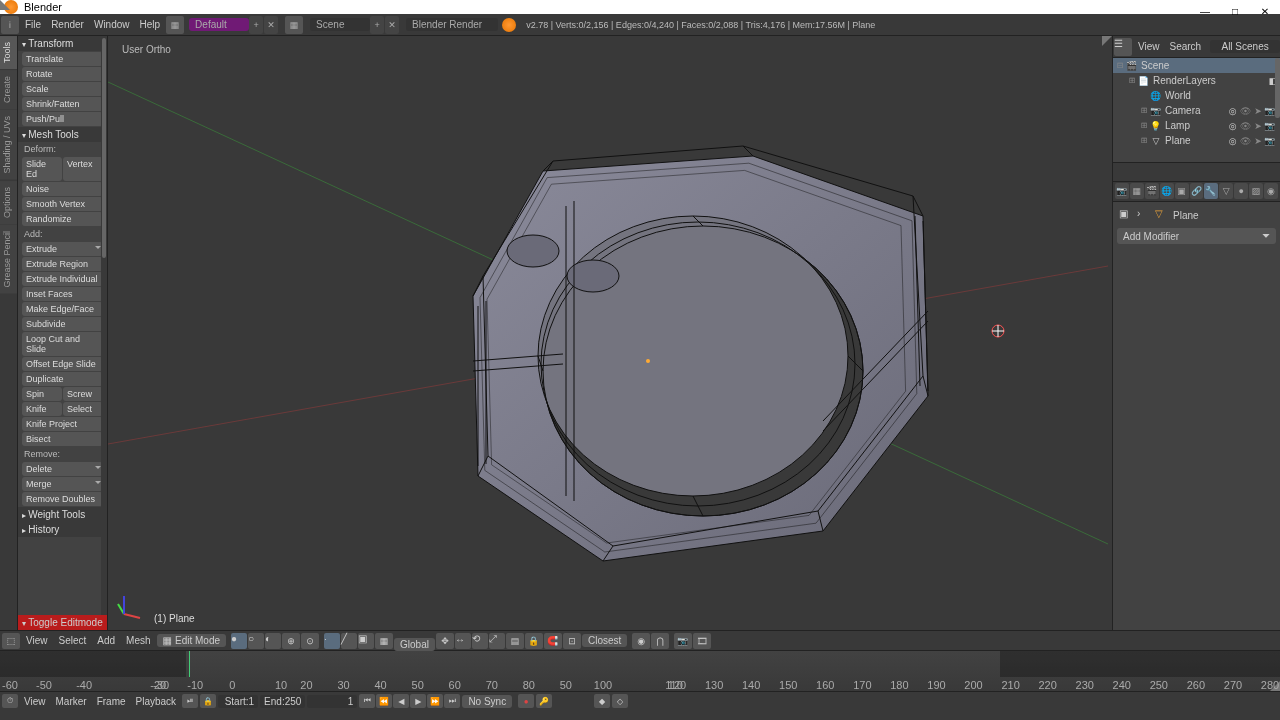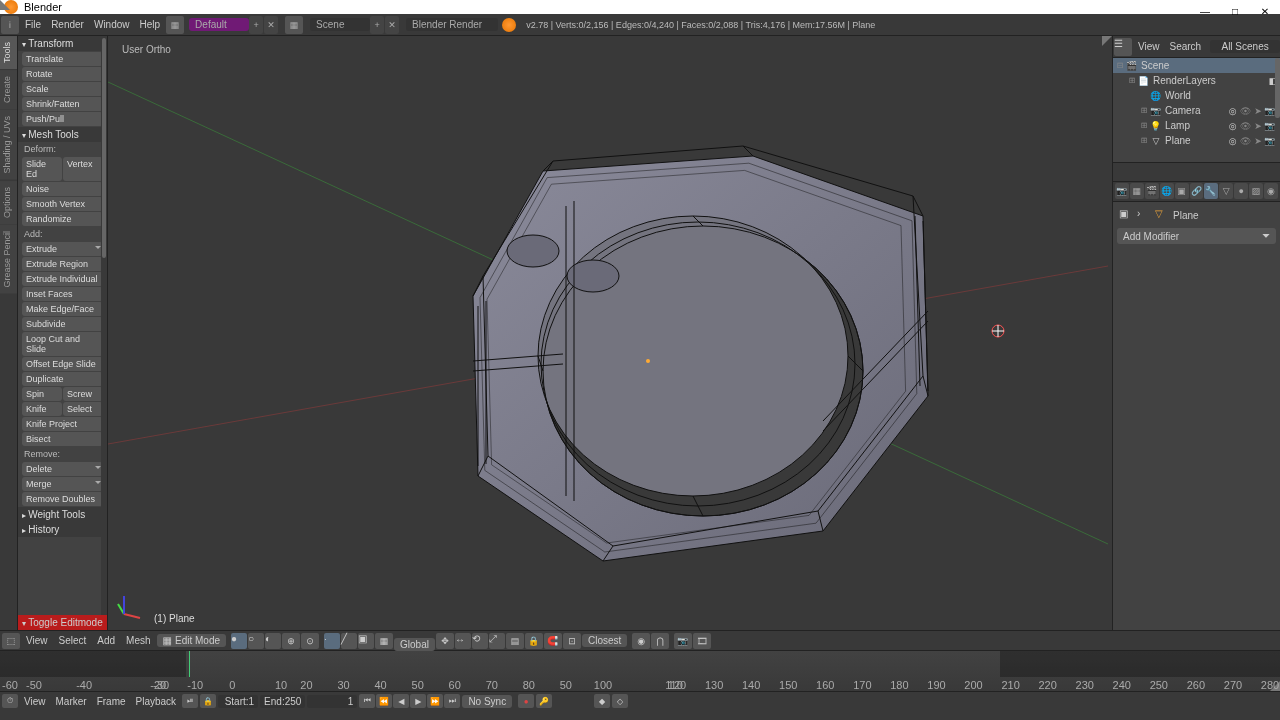--- a/index.html
+++ b/index.html
@@ -414,21 +414,21 @@
   <div class="icon-btn">🎞</div>
 </div>
 
 <div class="timeline-area">
   <div class="timeline-ruler" id="tl-ruler">
     <div class="range" style="left:0;width:186px"></div>
     <div class="range" style="left:1000px;right:0"></div>
     <div class="cursor" style="left:189px"></div>
     <div class="handle"></div>
   <div class="tick" style="left: 10px;">-60</div>
-      <div class="tick" style="left: 34px;">-50</div>
+      <div class="tick" style="left: 44px;">-50</div>
       <div class="tick" style="left: 84.1176px;">-40</div>
       <div class="tick" style="left: 121.176px; margin-left: 40px;">-30</div>
       <div class="tick" style="left: 158.235px;">-20</div>
       <div class="tick" style="left: 195.294px;">-10</div>
       <div class="tick" style="left: 232.353px;">0</div>
       <div class="tick" style="left: 281px;">10</div>
       <div class="tick" style="left: 306.471px;">20</div>
       <div class="tick" style="left: 343.529px;">30</div>
       <div class="tick" style="left: 380.588px;">40</div>
       <div class="tick" style="left: 417.647px;">50</div>

